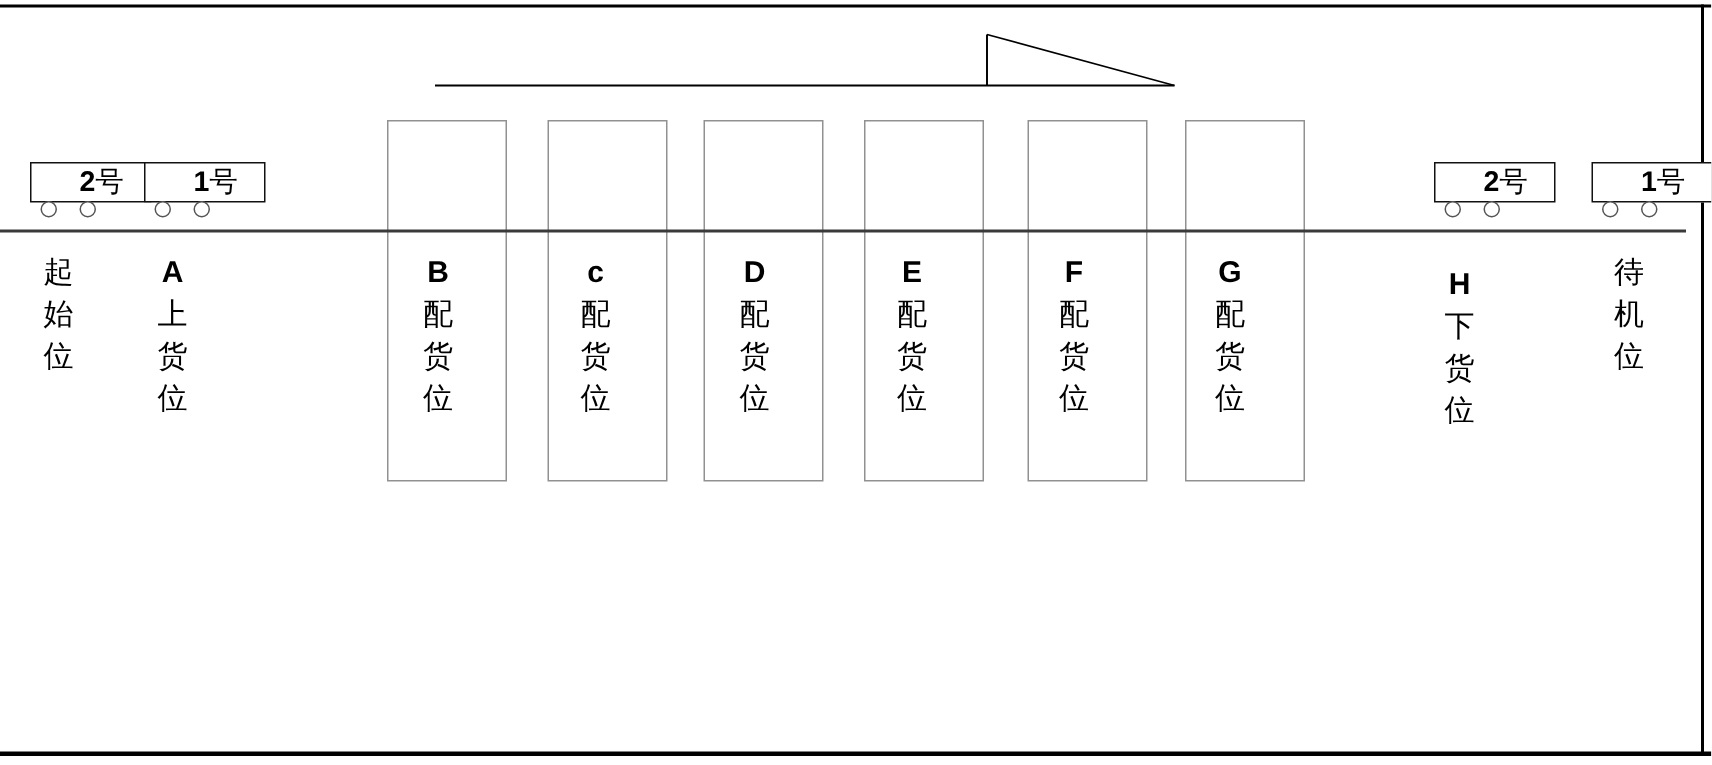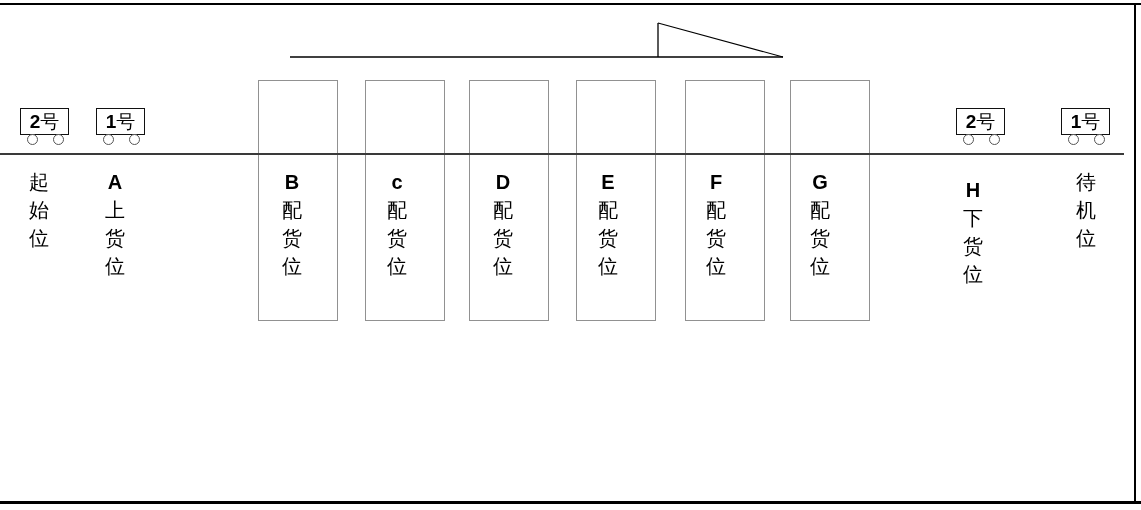--- a/index.html
+++ b/index.html
@@ -34,22 +34,22 @@
     font-size:20px;line-height:28px;
     text-align:center;white-space:pre-line;
     z-index:2;
   }
   .station-label.latin-first::first-line{font-weight:bold;}
 
   
   .cart{position:absolute;top:108px;width:47px;height:40px;z-index:2;}
   .cart-box{
     width:47px;height:25px;border:1.5px solid #111;
-    text-align:center;line-height:25px;font-size:19px;
-    background:#fff;box-sizing:content-box;
+    line-height:25px;font-size:19px;
+    background:#fff;box-sizing:content-box;padding-left:32px;
   }
   .cart-box::first-letter{font-weight:bold;}
   .wheel{
     position:absolute;top:26px;width:11px;height:11px;
     border:1.2px solid #555;border-radius:50%;background:#fff;box-sizing:border-box;
   }
   .wheel.w1{left:7px;}
   .wheel.w2{left:33px;}
 </style>
 </head>

